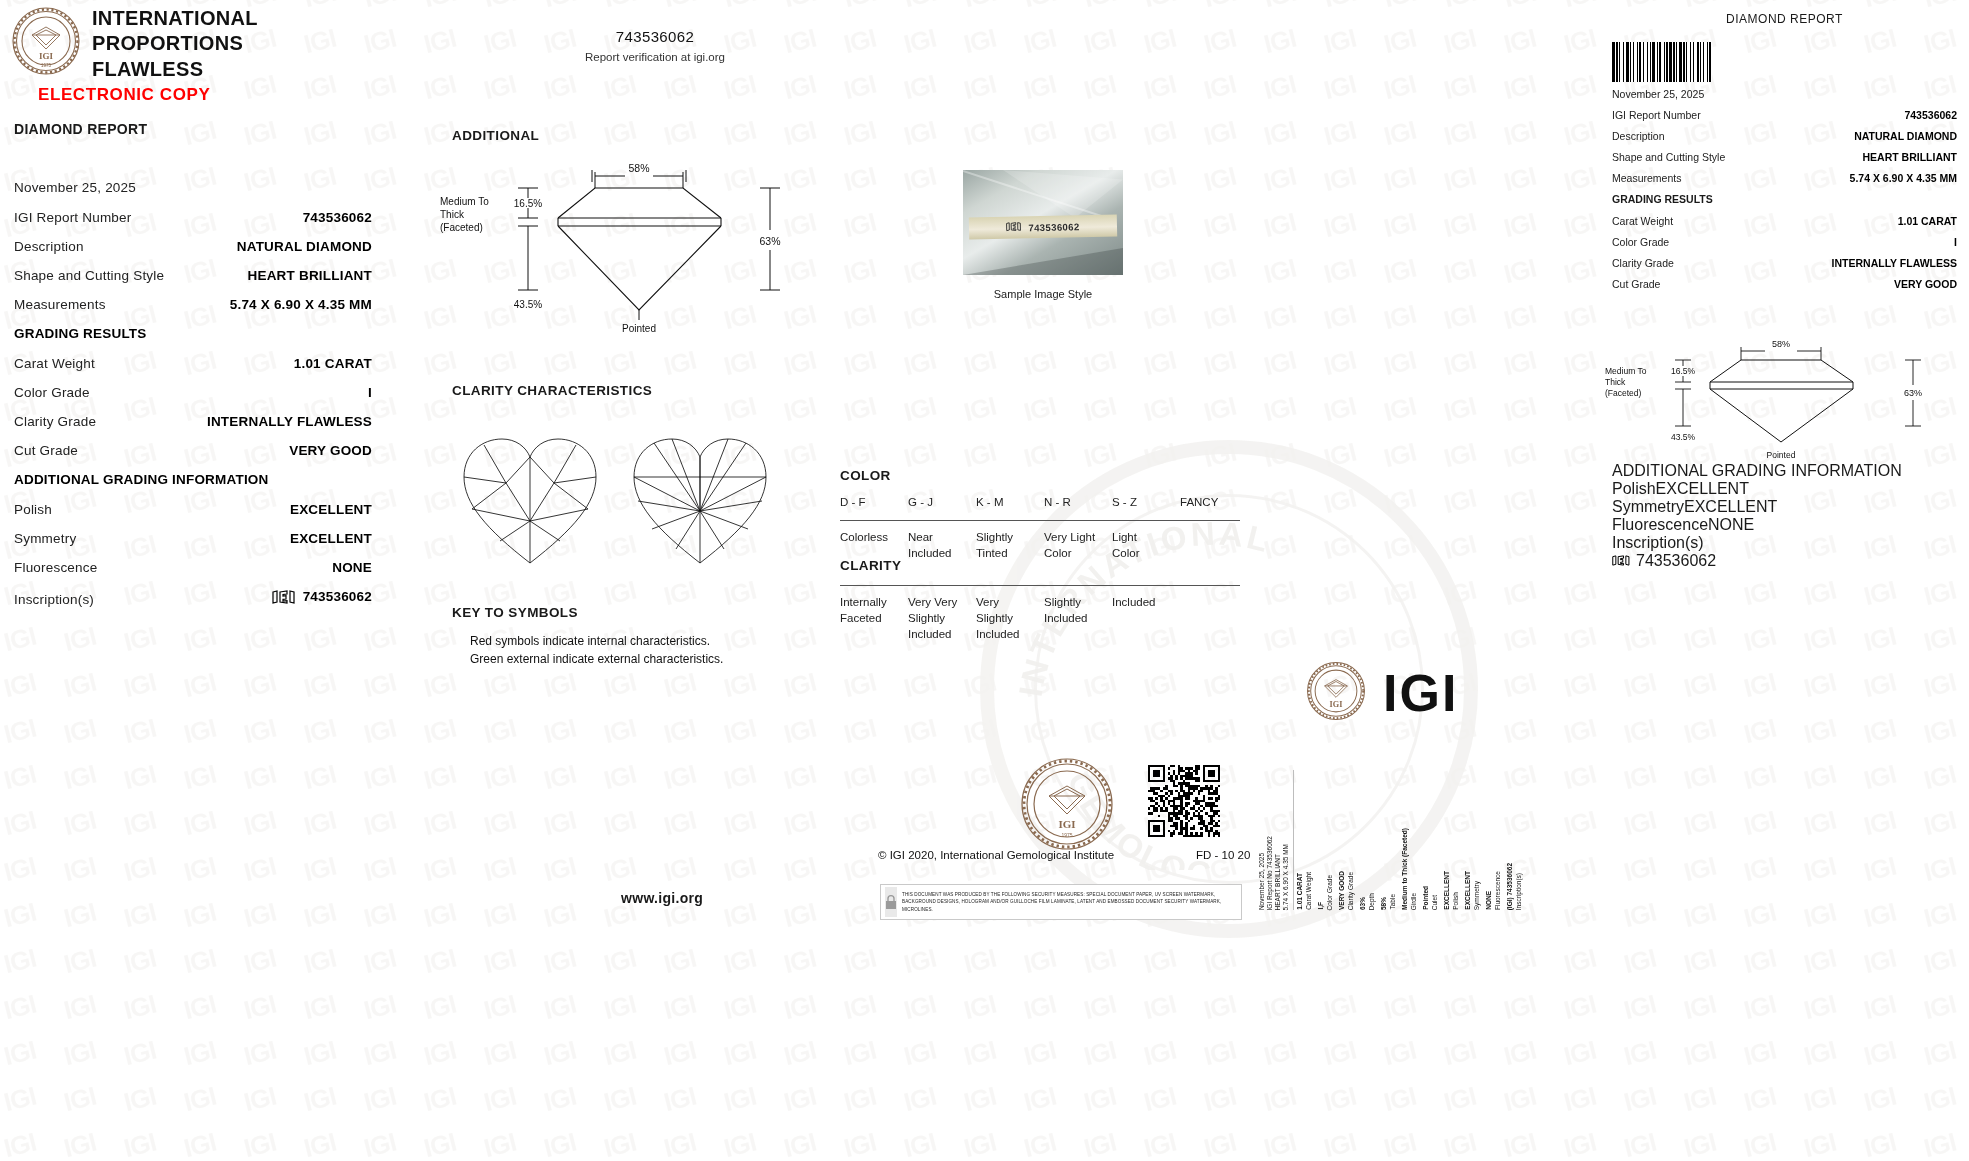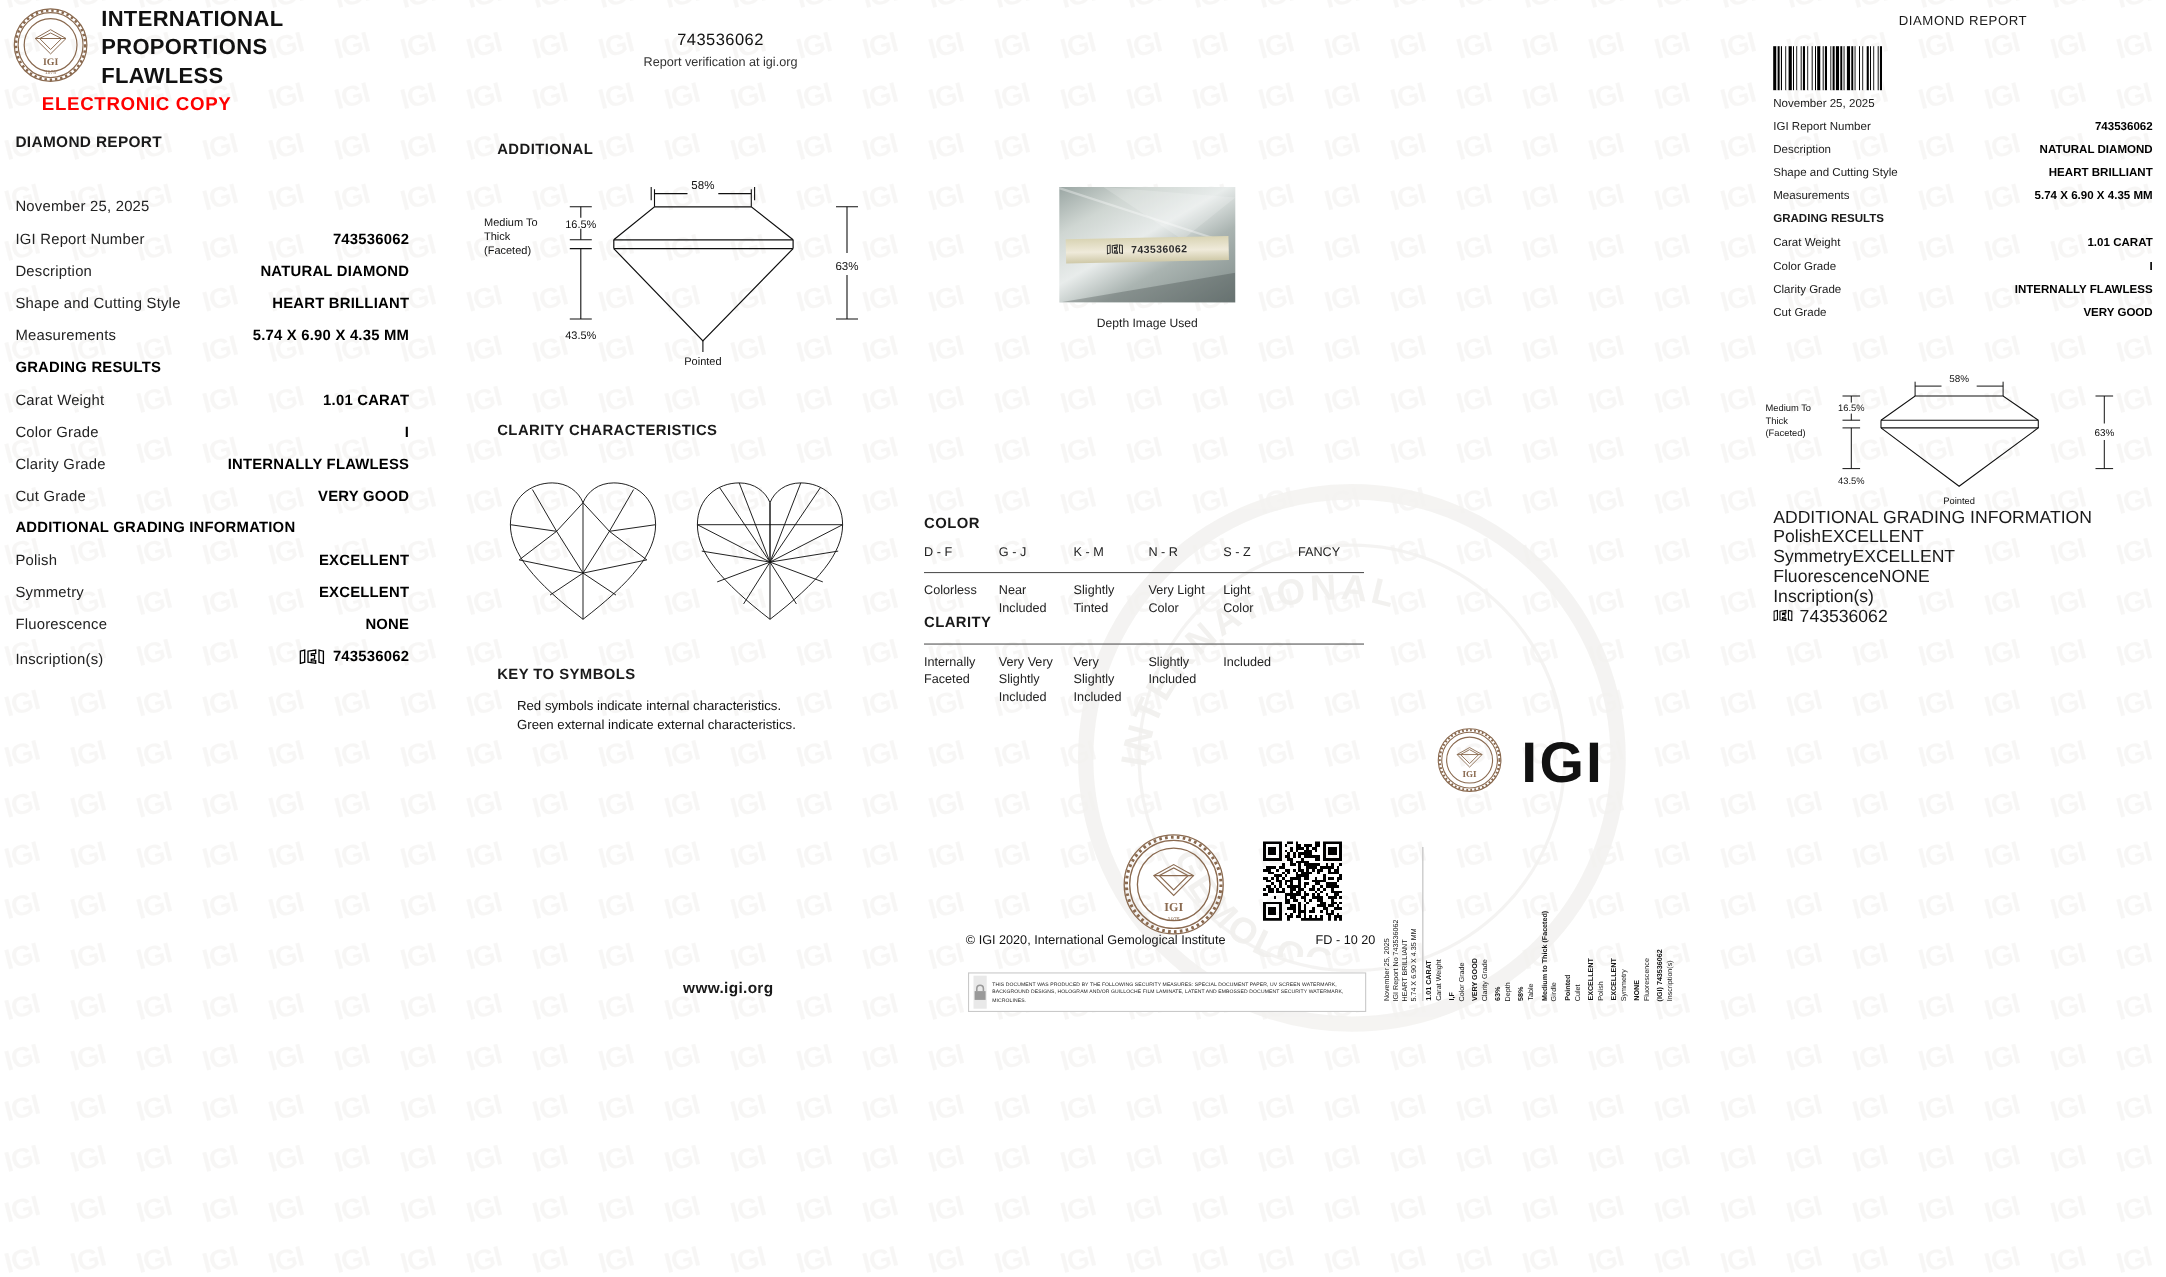--- a/index.html
+++ b/index.html
@@ -1234,21 +1234,21 @@
           <g fill="none" stroke="#2b2b2b" stroke-width="1.4">
             <path d="M1 2 L5 1 L5 12 L1 13 Z"></path>
             <path d="M8 2 L15 1 L15 4 L11 4.5 L11 6 L14 5.6 L14 9 L11 9.4 L11 11 L15 10.6 L15 13 L8 12 Z"></path>
             <path d="M18 1 L22 2 L22 13 L18 12 Z"></path>
           </g>
         </svg>
       </span>
       <span>743536062</span>
     </div>
   </div>
-  <div class="photo-cap">Depth Image Used</div>
+  <div class="photo-cap">Sample Image Style</div>
 
   <div class="ctbl" style="left:840px;top:468px;">
     <h4>COLOR</h4>
     <div class="hrow">
       <div style="width:68px">D - F</div>
       <div style="width:68px">G - J</div>
       <div style="width:68px">K - M</div>
       <div style="width:68px">N - R</div>
       <div style="width:68px">S - Z</div>
       <div style="width:60px">FANCY</div>

